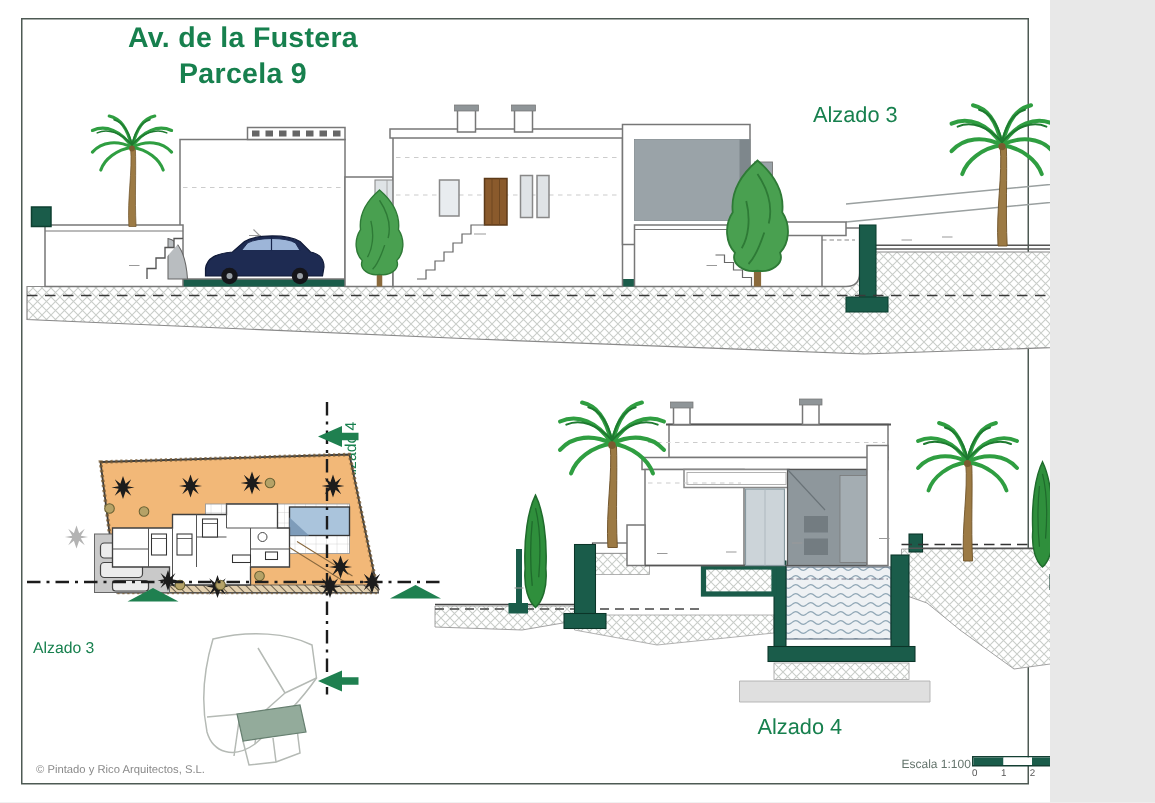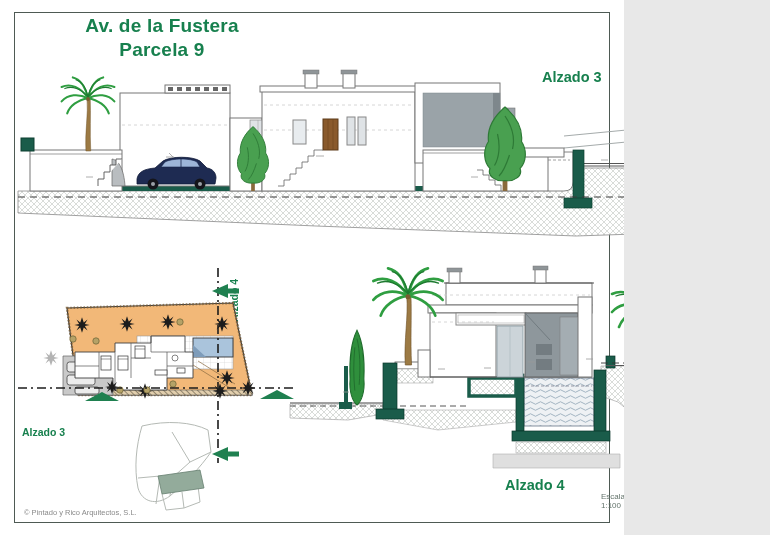--- a/index.html
+++ b/index.html
@@ -1,28 +1,28 @@
 <!DOCTYPE html>
 <html><head>
 <meta charset="utf-8">
 <style>
   html,body{margin:0;padding:0;background:#e8e8e8;}
-  .sheet{position:relative;width:624px;height:535px;background:#ffffff;overflow:hidden;
+  .sheet{position:relative;width:700px;height:535px;background:#ffffff;overflow:hidden;
          font-family:"Liberation Sans",sans-serif;}
   .frame{position:absolute;left:14px;top:12px;right:14px;bottom:12px;border:1.3px solid #4e5a54;}
   .title{position:absolute;left:38px;top:14px;width:248px;text-align:center;color:#17804e;
          font-weight:bold;font-size:19px;line-height:1.28;letter-spacing:.2px;}
-  .lbl{position:absolute;color:#17804e;font-weight:bold;}
+  .lbl{position:absolute;color:#17804e;font-weight:normal;}
   #lbl-alz3{left:542px;top:69px;font-size:14.5px;}
   #lbl-alz4-big{left:505px;top:477px;font-size:14.5px;}
   #lbl-plan3{left:22px;top:426px;font-size:10.5px;}
   #lbl-plan4{left:228px;top:262px;height:60px;font-size:10.5px;
              writing-mode:vertical-rl;transform:rotate(180deg);}
   .copyright{position:absolute;left:24px;top:508px;font-size:7.5px;color:#8a8a8a;}
-  .scale-label{position:absolute;left:585px;top:492px;font-size:8px;color:#64746c;padding-left:16px;}
+  .scale-label{position:absolute;left:585px;top:505px;font-size:8px;color:#64746c;padding-left:16px;}
   .scalebar{position:absolute;left:648px;top:504px;width:100px;}
   .scalebar .bar{display:flex;height:7px;border:1px solid #143f33;box-sizing:border-box;}
   .scalebar .seg{flex:1;}
   .seg.g{background:#1a5c4a;}.seg.w{background:#fff;}
   .scalebar .ticks{display:flex;justify-content:space-between;font-size:6.5px;color:#555;
                    margin-top:1px;position:relative;}
   .scalebar .unit{position:absolute;right:-10px;top:0;font-size:6.5px;color:#555;}
   svg{position:absolute;}
   #elev3{left:16px;top:60px;}
   #plan{left:15px;top:258px;}

